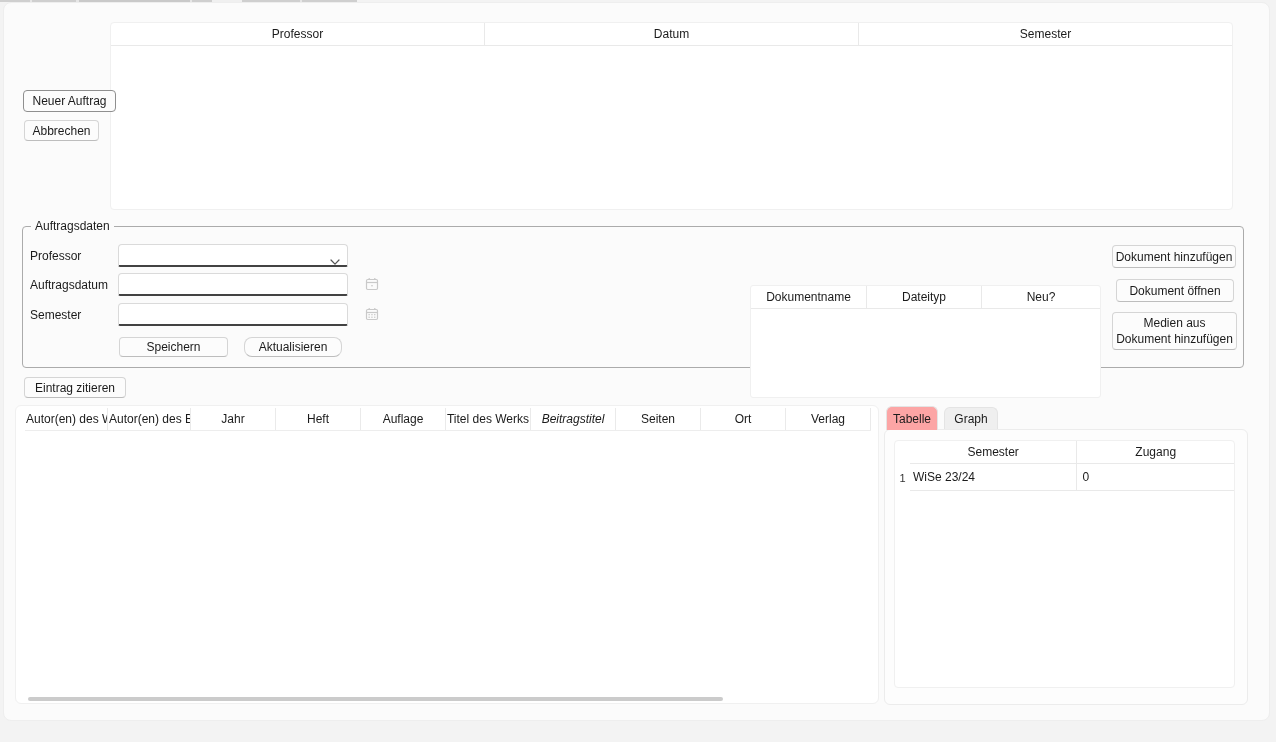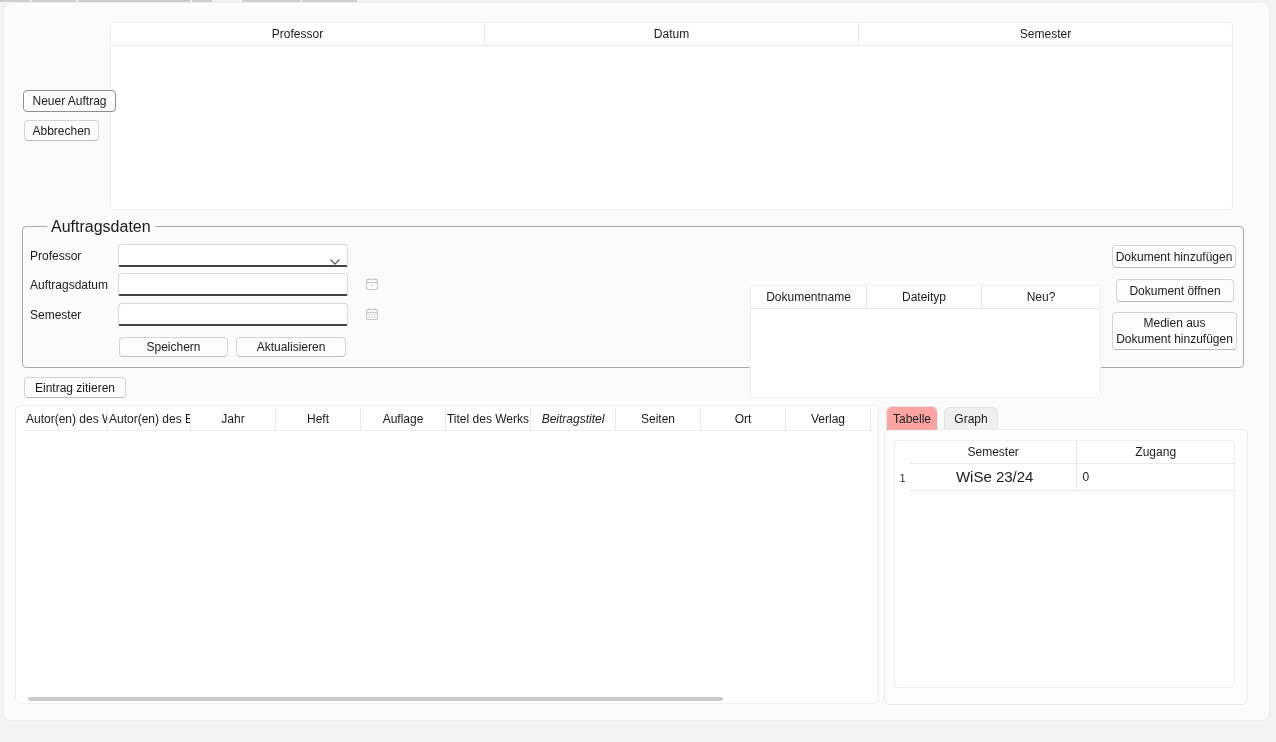--- a/index.html
+++ b/index.html
@@ -29,22 +29,22 @@
   
   .btn { position:absolute; display:flex; align-items:center; justify-content:center;
          background:#fcfcfc; border:1px solid #d5d5d5; border-bottom-color:#bdbdbd;
          border-radius:4px; font-size:12px; color:#1b1b1b; cursor:default;
          font-family:"Liberation Sans", sans-serif; text-align:center; }
   .btn.focused { border-color:#8f8f8f; }
 
   
   .groupbox { position:absolute; left:22px; top:226px; width:1222px; height:142px;
               border:1px solid #ababab; border-radius:4px; }
-  .groupbox-legend { position:absolute; left:24px; top:-8px; padding:0 4px;
-                     background:#fbfbfb; font-size:16px; line-height:15px; }
+  .groupbox-legend { position:absolute; left:8px; top:-8px; padding:0 4px;
+                     background:#fbfbfb; font-size:12px; line-height:15px; }
 
   .form-label { position:absolute; left:30px; font-size:12px; line-height:14px; }
 
   .field { position:absolute; left:118px; width:230px; height:23px; background:#ffffff;
            border:1px solid #dadada; border-bottom:2px solid #424242;
            border-radius:4px 4px 2px 2px; }
   .field input { position:absolute; inset:0; width:100%; height:100%; border:none;
                  outline:none; background:transparent; font-size:12px; padding:0 8px;
                  font-family:"Liberation Sans", sans-serif; color:#1b1b1b; }
   .field .chevron { position:absolute; right:7px; top:7px; }
@@ -84,22 +84,22 @@
                  border-radius:4px; z-index:4; }
   .stats-row { display:flex; }
   .stats-row .gutter { width:15px; font-size:11px; color:#333; display:flex;
                        align-items:center; justify-content:center; }
   .stats-row .c-sem { width:168px; border-right:1px solid #e9e9e9; }
   .stats-row .c-zug { width:157px; }
   .stats-head { height:23px; }
   .stats-head .c-sem, .stats-head .c-zug { text-align:center; line-height:23px;
         font-size:12px; border-bottom:1px solid #e9e9e9; }
   .stats-data { height:27px; }
-  .stats-data .c-sem { line-height:26px; font-size:15px; padding-left:3px;
-                       border-bottom:1px solid #e9e9e9;text-align:center; }
+  .stats-data .c-sem { line-height:26px; font-size:12px; padding-left:3px;
+                       border-bottom:1px solid #e9e9e9; }
   .stats-data .c-zug { line-height:26px; font-size:12px; padding-left:5px;
                        border-bottom:1px solid #e9e9e9; }
 </style>
 </head>
 <body>
 
 <div id="app">
   <div class="content"></div>
   <div class="top-edge"></div>
 
@@ -162,21 +162,21 @@
             <rect x="9.1" y="7" width="1.3" height="1.3"></rect>
           <rect x="3.5" y="9.6" width="1.3" height="1.3"></rect>
             <rect x="6.3" y="9.6" width="1.3" height="1.3"></rect>
             <rect x="9.1" y="9.6" width="1.3" height="1.3"></rect>
         </g>
       </svg>
     </span>
   </button>
 
   <button class="btn" style="left:119px; top:337px; width:109px; height:20px;">Speichern</button>
-  <button class="btn" style="left:236px; top:337px; width:110px; height:20px;">Aktualisieren</button>
+  <button class="btn" style="left:244px; top:337px; width:98px; height:20px;border-radius:8px;">Aktualisieren</button>
 
   <div class="docs-table panel">
     <div class="docs-header">
       <div class="hcell" style="width:116px;">Dokumentname</div>
       <div class="hcell" style="width:115px;">Dateityp</div>
       <div class="hcell" style="width:118px;">Neu?</div>
     </div>
     <div style="height:88px;"></div>
   </div>
 

